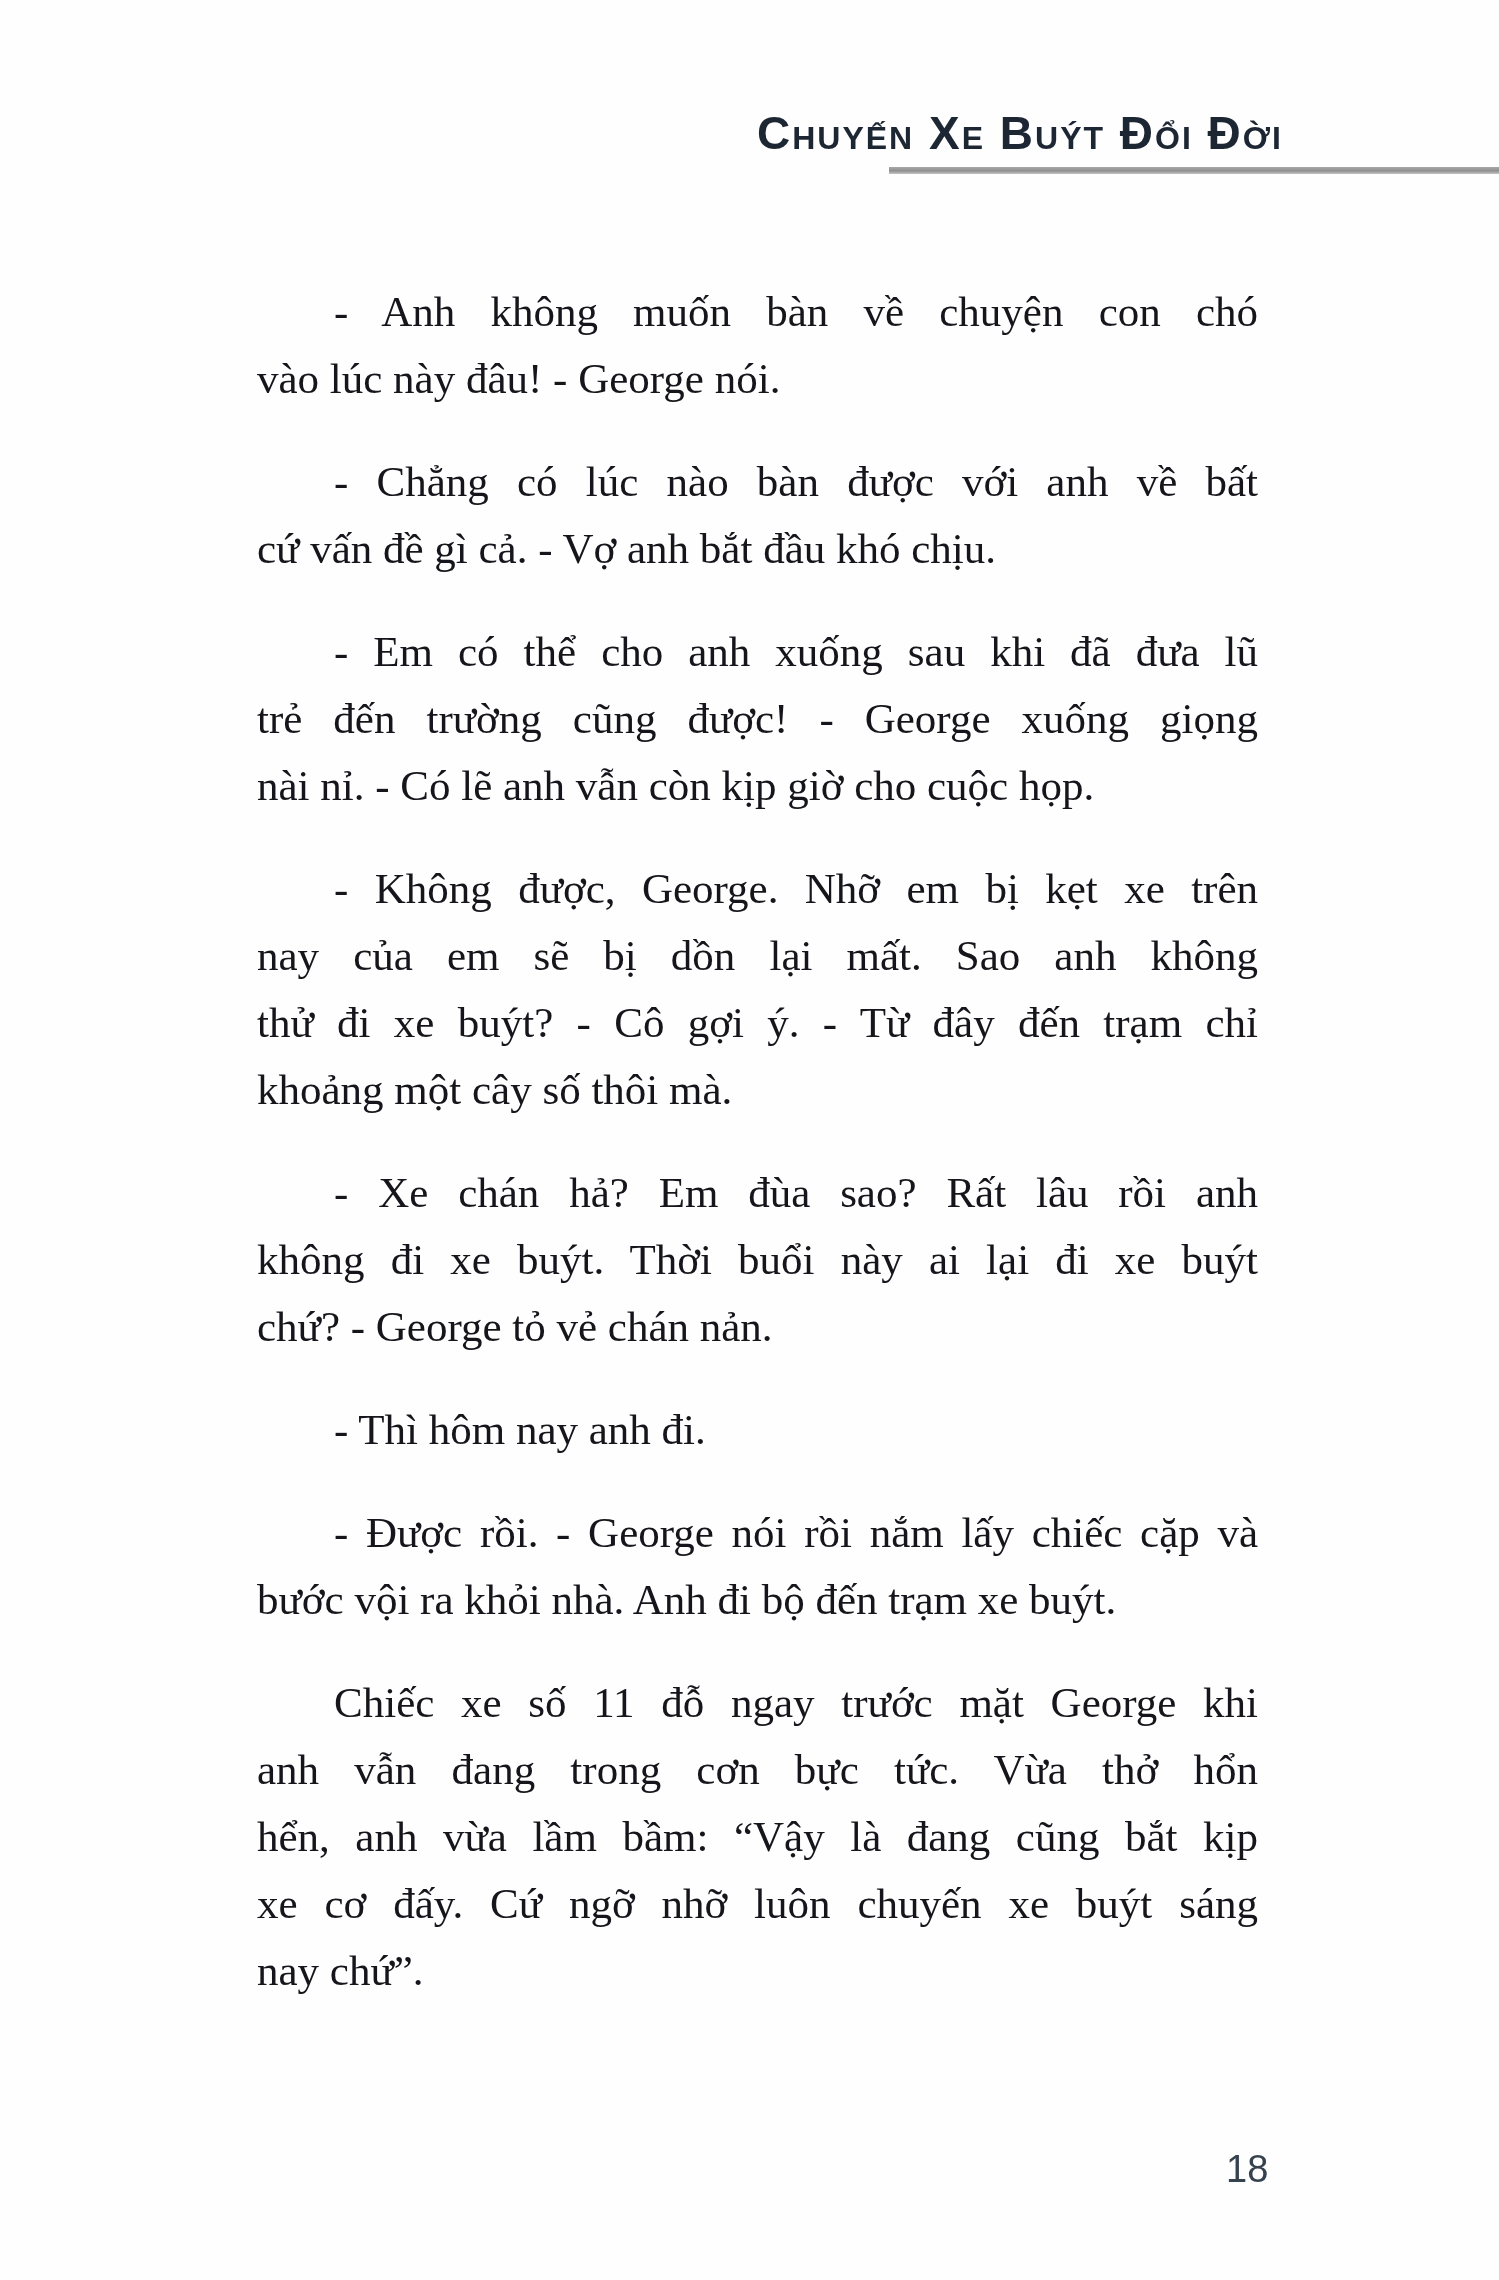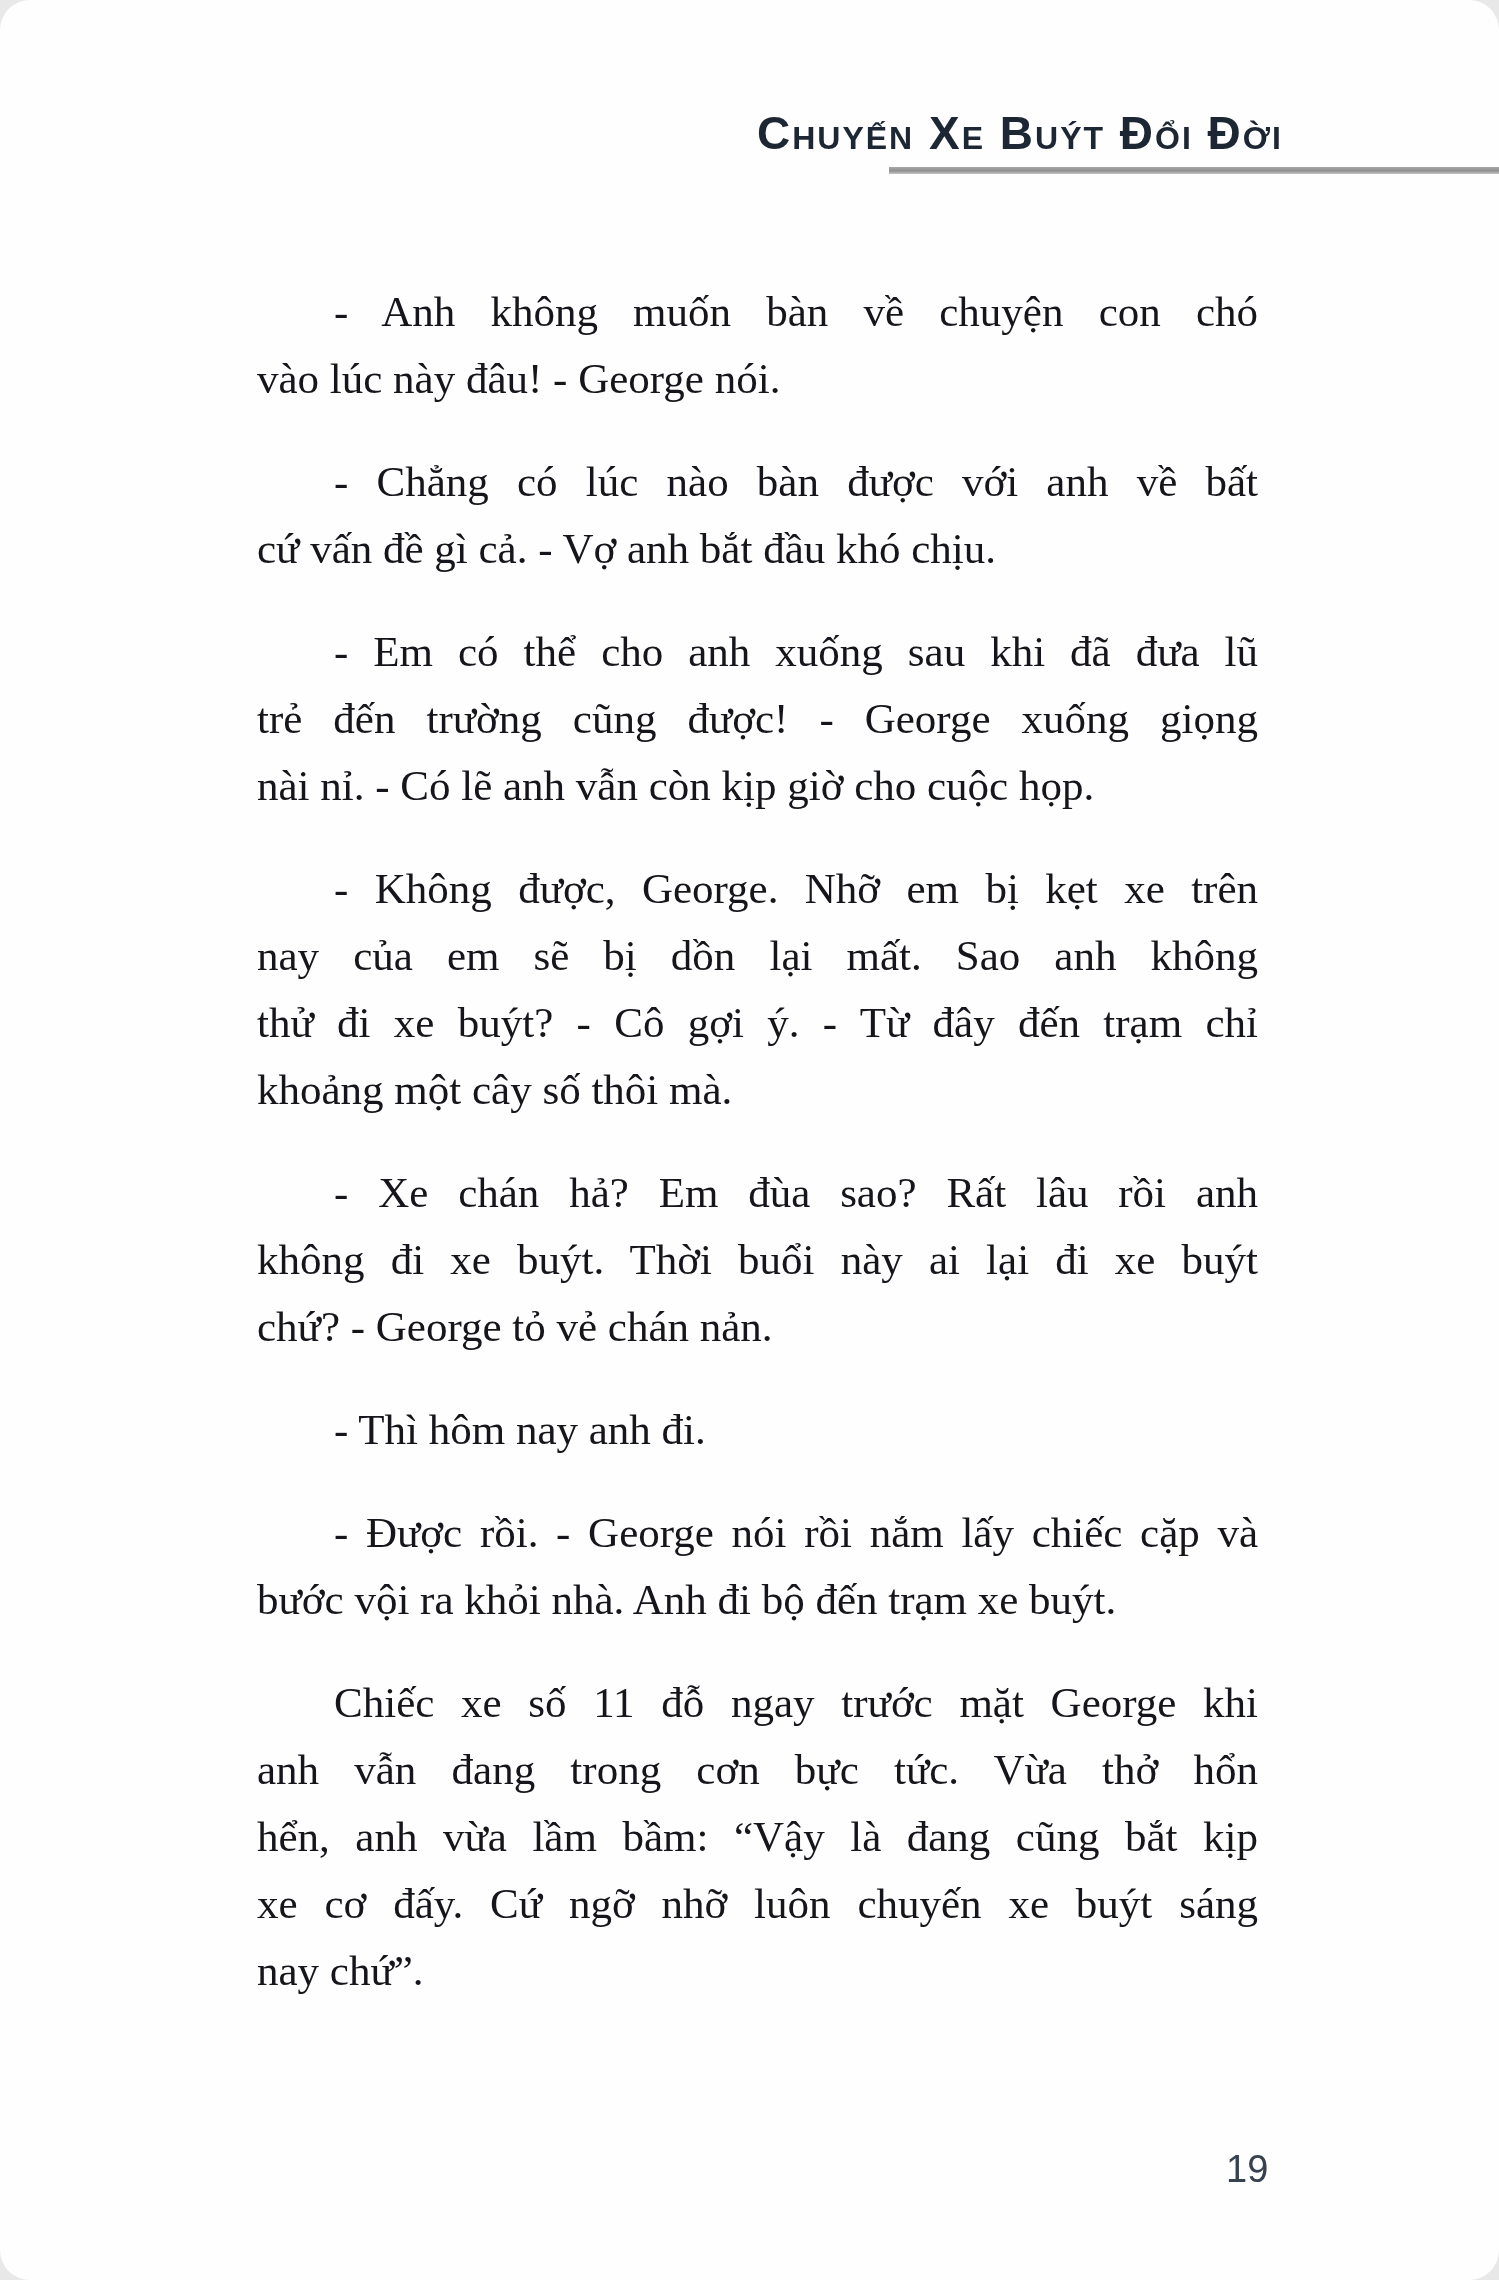--- a/index.html
+++ b/index.html
@@ -11,21 +11,20 @@
   }
   html,body{margin:0;padding:0;}
   body{background:#e8e8e8;}
   .page{
     position:relative;
     width:1499px;
     height:2280px;
     margin:0 auto;
     background:var(--background);
     overflow:hidden;
-    border-radius:30px;
   }
   .header-title{
     position:absolute;
     top:106px;
     left:0;
     right:216px;
     text-align:right;
     font-family:"Liberation Sans","DejaVu Sans",sans-serif;
     font-variant:small-caps;
     font-weight:bold;
@@ -111,14 +110,14 @@
       </div>
       <div class="para">
         <div class="line first">Chiếc xe số 11 đỗ ngay trước mặt George khi</div>
         <div class="line">anh vẫn đang trong cơn bực tức. Vừa thở hổn</div>
         <div class="line">hển, anh vừa lầm bầm: “Vậy là đang cũng bắt kịp</div>
         <div class="line">xe cơ đấy. Cứ ngỡ nhỡ luôn chuyến xe buýt sáng</div>
         <div class="line last">nay chứ”.</div>
       </div>
     </main>
 
-  <div class="page-number">19</div>
+  <div class="page-number">18</div>
 </div>
 
 </body></html>

